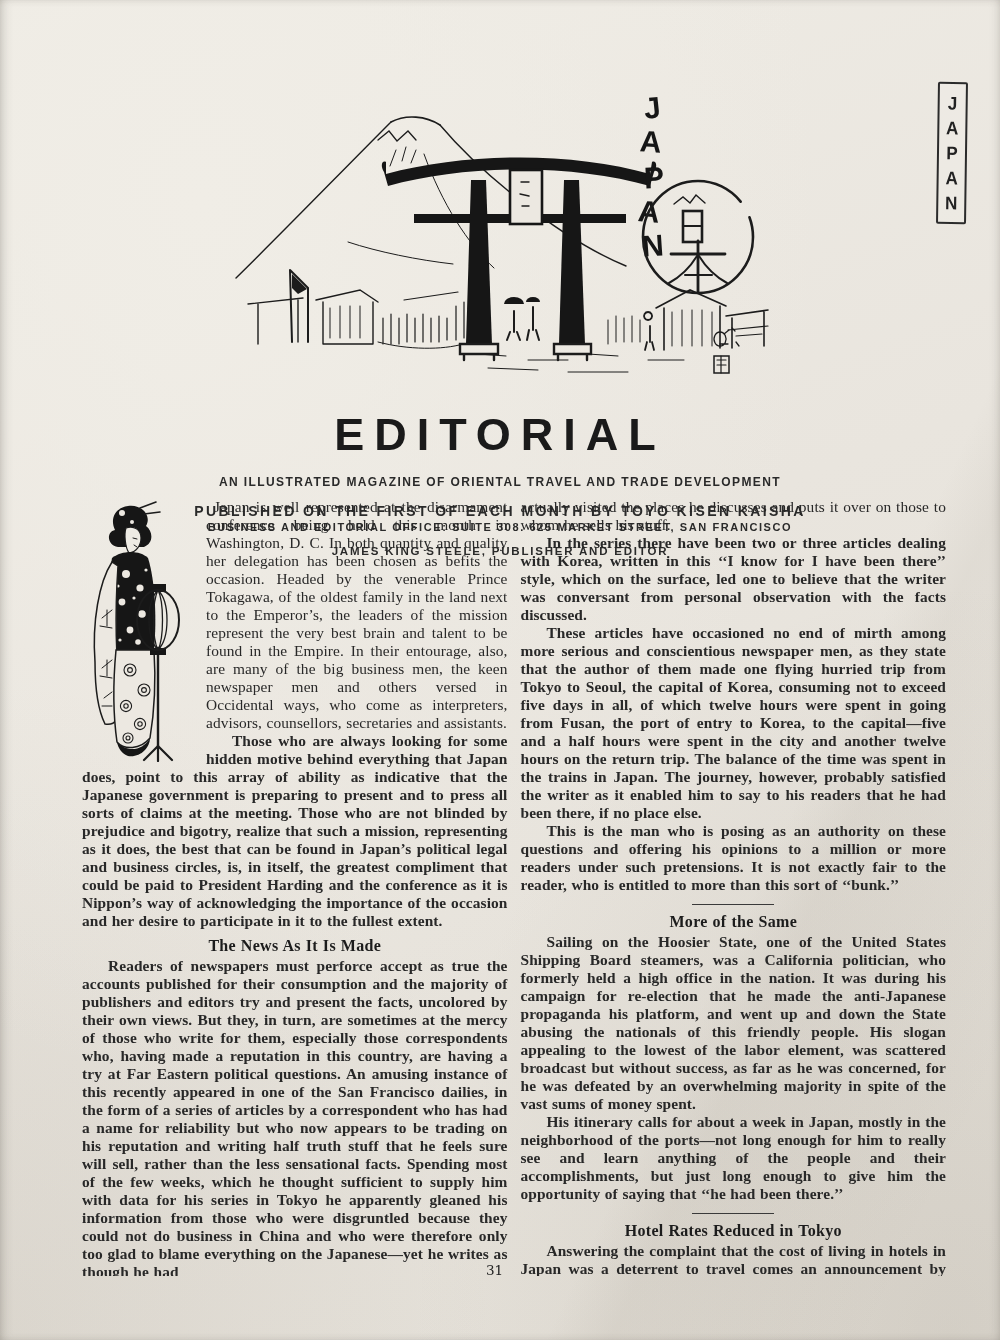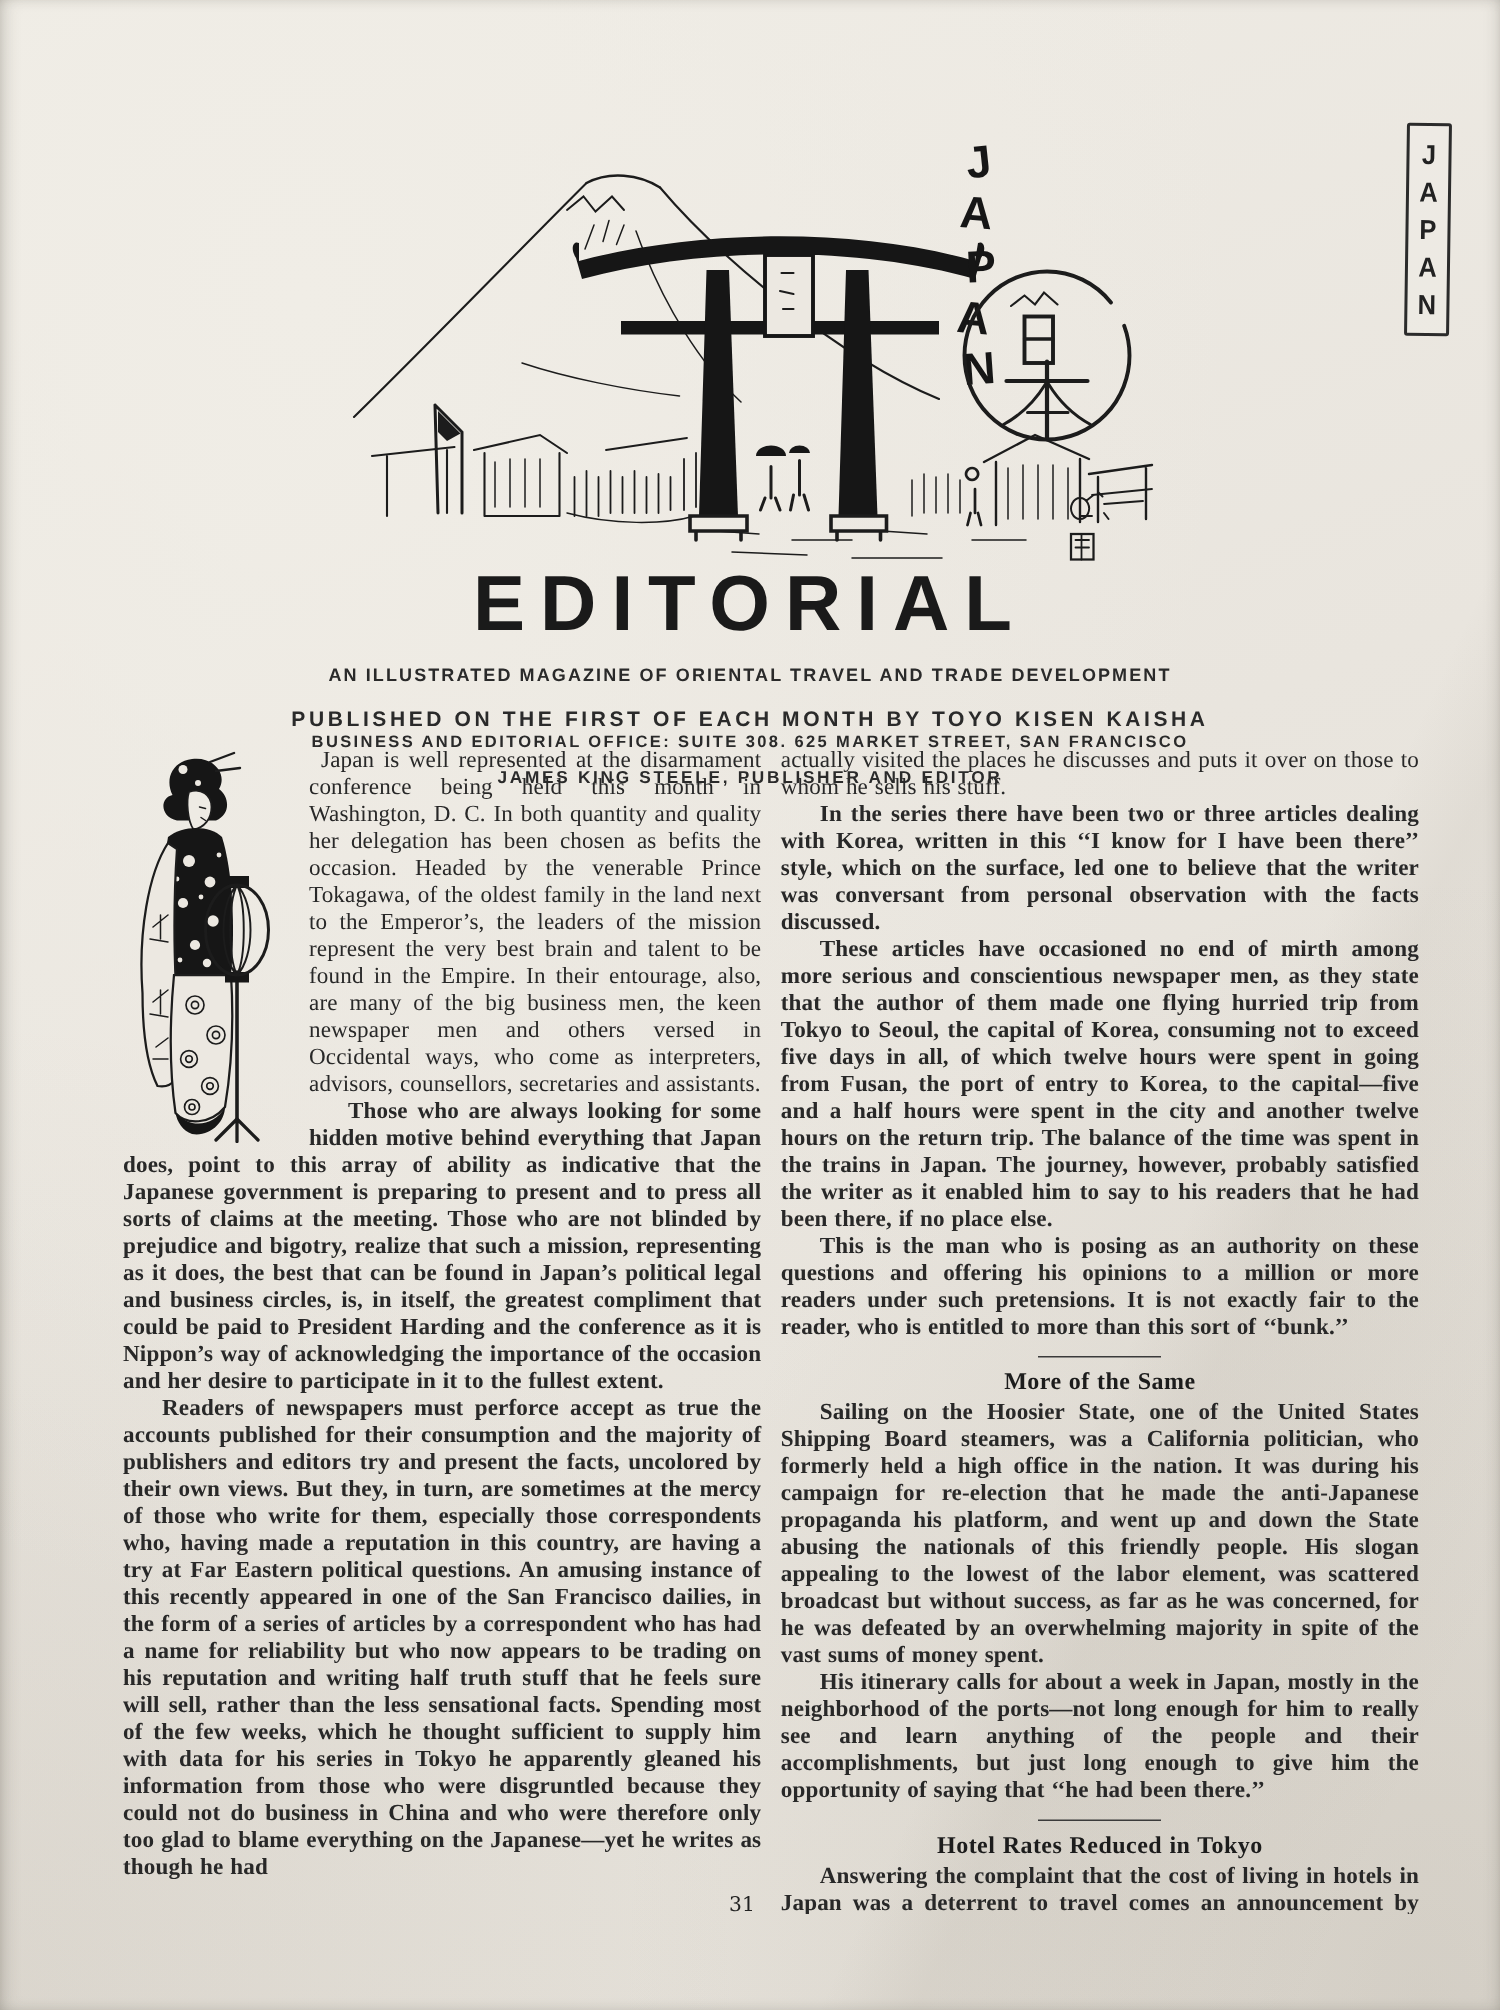--- a/index.html
+++ b/index.html
@@ -27,22 +27,22 @@
   }
   .corner-tab span{
     display:block;font-family:"Liberation Sans",sans-serif;font-weight:700;
     font-size:17px;line-height:25px;color:#222;transform:scaleY(1.08);
   }
   
   .illus{position:absolute;left:228px;top:92px;width:545px;height:292px;}
   
   .masthead{position:absolute;left:0;top:381px;width:1000px;text-align:center;color:#1d1d1d;}
   .masthead .title{
-    font-family:"Liberation Sans",sans-serif;font-size:52px;font-weight:600;
-    letter-spacing:10px;line-height:44px;color:#1a1a1a;
+    font-family:"Liberation Sans",sans-serif;font-size:45px;font-weight:600;
+    letter-spacing:10px;line-height:44px;color:#1a1a1a;margin-top:32px;
   }
   .masthead .sub{font-family:"Liberation Sans",sans-serif;font-weight:700;color:#2a2a2a;}
   .sub.l1{font-size:13.5px;letter-spacing:1.6px;margin-top:3px;}
   .sub.l2{font-size:12px;letter-spacing:1.4px;margin-top:18px;}
   .sub.l3{font-size:14px;letter-spacing:2.4px;margin-top:14px;}
   .sub.l4{font-size:11px;letter-spacing:1.6px;margin-top:2px;}
   .sub.l5{font-size:11.5px;letter-spacing:1.8px;margin-top:12px;}
   
   .bodywrap{
     position:absolute;left:63px;top:498px;width:864px;height:778px;overflow:hidden;
@@ -211,20 +211,21 @@
 
           <path class="ink" stroke-width="2.4" d="M76,148 L76,246"></path>
           <path class="ink" stroke-width="2.2" d="M76,246 L62,260 M76,246 L90,260 M76,246 L76,261"></path>
           <path fill="#161616" d="M68,84 L84,84 L84,92 L68,92 Z M68,148 L84,148 L84,155 L68,155 Z"></path>
           <ellipse class="ink" cx="76" cy="120" rx="21" ry="30" stroke-width="2"></ellipse>
           <path class="ink" stroke-width="1.3" d="M76,90 C64,102 64,138 76,150 M76,90 C70,102 70,138 76,150 M76,90 C88,102 88,138 76,150 M76,90 C82,102 82,138 76,150"></path>
         </svg>
       </div>
       <p class="smallindent">Japan is well represented at the disarmament conference being held this month in Washington, D. C.  In both quantity and quality her delegation has been chosen as befits the occasion.  Headed by the venerable Prince Tokagawa, of the oldest family in the land next to the Emperor’s, the leaders of the mission represent the very best brain and talent to be found in the Empire. In their entourage, also, are many of the big business men, the keen newspaper men and others versed in Occidental ways, who come as interpreters, advisors, counsellors, secretaries and assistants.</p>
       <p class="indent">Those who are always looking for some hidden motive behind everything that Japan does, point to this array of ability as indicative that the Japanese government is preparing to present and to press all sorts of claims at the meeting.  Those who are not blinded by prejudice and bigotry, realize that such a mission, representing as it does, the best that can be found in Japan’s political legal and business circles, is, in itself, the greatest compliment that could be paid to President Harding and the conference as it is Nippon’s way of acknowledging the importance of the occasion and her desire to participate in it to the fullest extent.</p>
+      <h3 class="sect">The News As It Is Made</h3>
       <p class="indent">Readers of newspapers must perforce accept as true the accounts published for their consumption and the majority of publishers and editors try and present the facts, uncolored by their own views.  But they, in turn, are sometimes at the mercy of those who write for them, especially those correspondents who, having made a reputation in this country, are having a try at Far Eastern political questions.  An amusing instance of this recently appeared in one of the San Francisco dailies, in the form of a series of articles by a correspondent who has had a name for reliability but who now appears to be trading on his reputation and writing half truth stuff that he feels sure will sell, rather than the less sensational facts. Spending most of the few weeks, which he thought sufficient to supply him with data for his series in Tokyo he apparently gleaned his information from those who were disgruntled because they could not do business in China and who were therefore only too glad to blame everything on the Japanese—yet he writes as though he had</p>
     </div>
 
     <div class="col">
       <p>actually visited the places he discusses and puts it over on those to whom he sells his stuff.</p>
       <p class="indent">In the series there have been two or three articles dealing with Korea, written in this ‘‘I know for I have been there’’ style, which on the surface, led one to believe that the writer was conversant from personal observation with the facts discussed.</p>
       <p class="indent">These articles have occasioned no end of mirth among more serious and conscientious newspaper men, as they state that the author of them made one flying hurried trip from Tokyo to Seoul, the capital of Korea, consuming not to exceed five days in all, of which twelve hours were spent in going from Fusan, the port of entry to Korea, to the capital—five and a half hours were spent in the city and another twelve hours on the return trip.  The balance of the time was spent in the trains in Japan.  The journey, however, probably satisfied the writer as it enabled him to say to his readers that he had been there, if no place else.</p>
       <p class="indent">This is the man who is posing as an authority on these questions and offering his opinions to a million or more readers under such pretensions.  It is not exactly fair to the reader, who is entitled to more than this sort of ‘‘bunk.’’</p>
       <div class="rule"></div>
       <h3 class="sect">More of the Same</h3>

